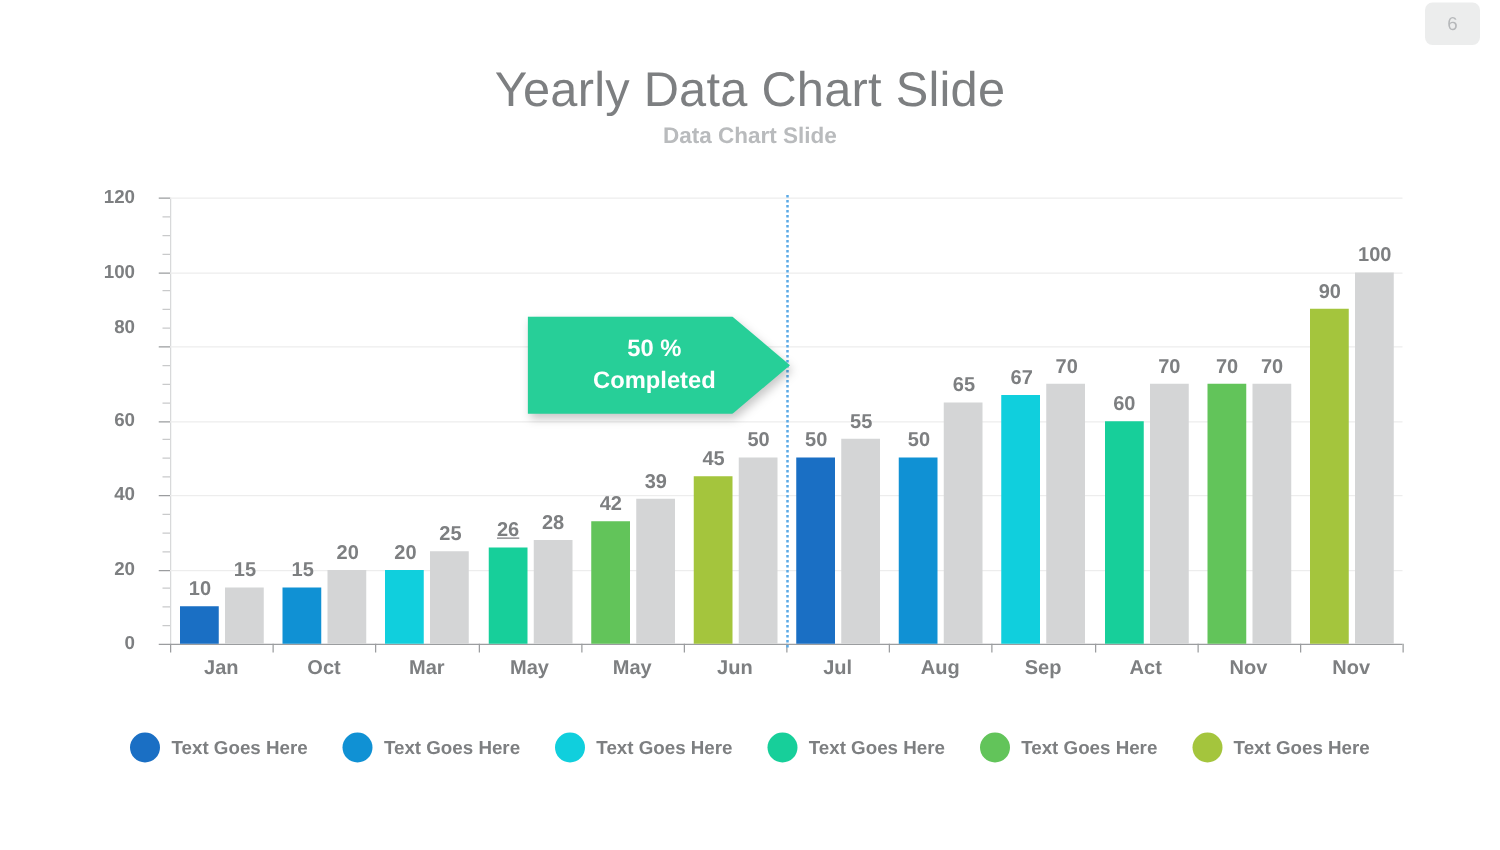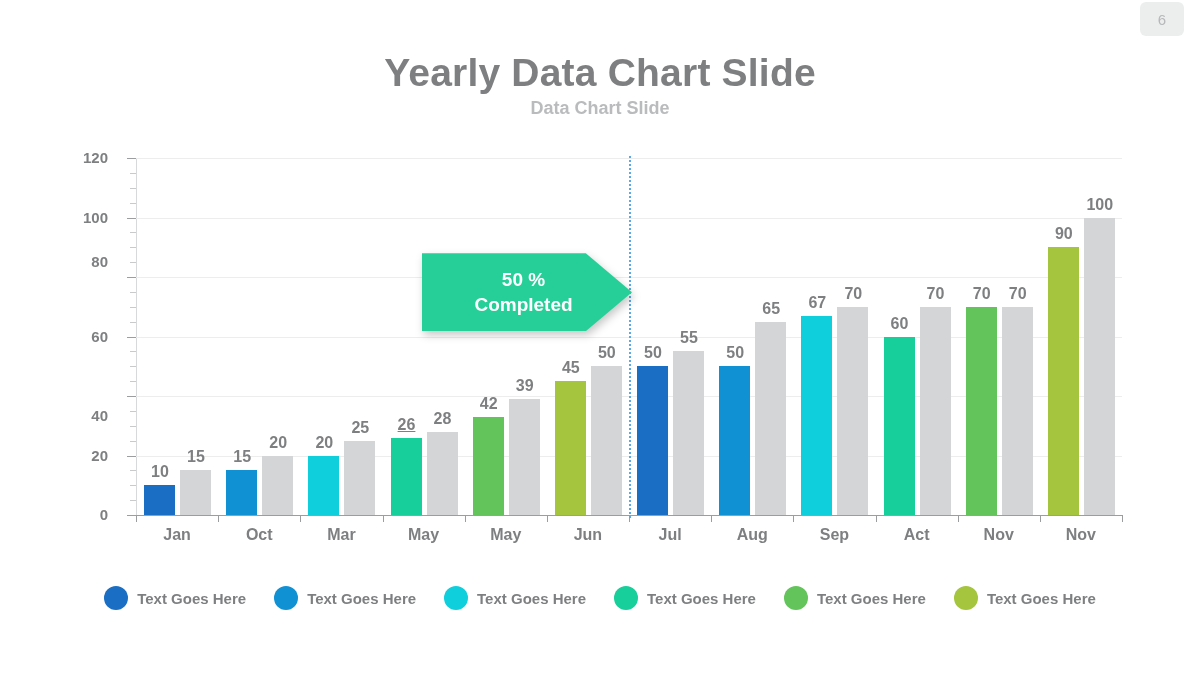--- a/index.html
+++ b/index.html
@@ -15,21 +15,21 @@
   .page-badge{
     position:absolute;right:16px;top:2px;
     width:44px;height:34px;border-radius:6px;
     background:#eceded;color:#b6b8ba;
     font-size:15px;display:flex;align-items:center;justify-content:center;
   }
 
   
   .title{
     position:absolute;left:0;right:0;top:51px;text-align:center;
-    font-size:39px;font-weight:bold;color:#7d7f81;letter-spacing:.2px;
+    font-size:39px;font-weight:normal;color:#7d7f81;letter-spacing:.2px;
   }
   .subtitle{
     position:absolute;left:0;right:0;top:98px;text-align:center;
     font-size:18px;font-weight:bold;color:#b9bbbd;
   }
 
   
   #chart{position:absolute;left:0;top:0;width:1200px;height:680px;}
   .gridline{
     position:absolute;left:0;width:100%;height:1px;background:#ededed;
@@ -153,21 +153,21 @@
         <div class="ytick" style="top: 232.375px;"></div>
         <div class="ytick major" style="top: 217.5px;"></div>
         <div class="ytick" style="top: 202.625px;"></div>
         <div class="ytick" style="top: 187.75px;"></div>
         <div class="ytick" style="top: 172.875px;"></div>
         <div class="ytick major" style="top: 158px;"></div>
       </div>
     <div id="ylabel-layer">
         <div class="ylabel" style="top: 515px;">0</div>
         <div class="ylabel" style="top: 455.5px;">20</div>
-        <div class="ylabel" style="top: 416px;">40</div>
+        <div class="ylabel" style="top: 396px;">40</div>
         <div class="ylabel" style="top: 336.5px;">60</div>
         <div class="ylabel" style="top: 262px;">80</div>
         <div class="ylabel" style="top: 217.5px;">100</div>
         <div class="ylabel" style="top: 158px;">120</div>
       </div>
     <div class="groups" id="groups-layer">
         <div class="group" style="left: 0px; width: 82.1667px;">
           <div class="bar main" style="height: 29.75px; background: rgb(26, 111, 196);"></div>
           <div class="bar gray" style="height: 44.625px; background: rgb(212, 213, 214);"></div>
           <div class="bar-val main" style="bottom: 33.75px;">10</div>

